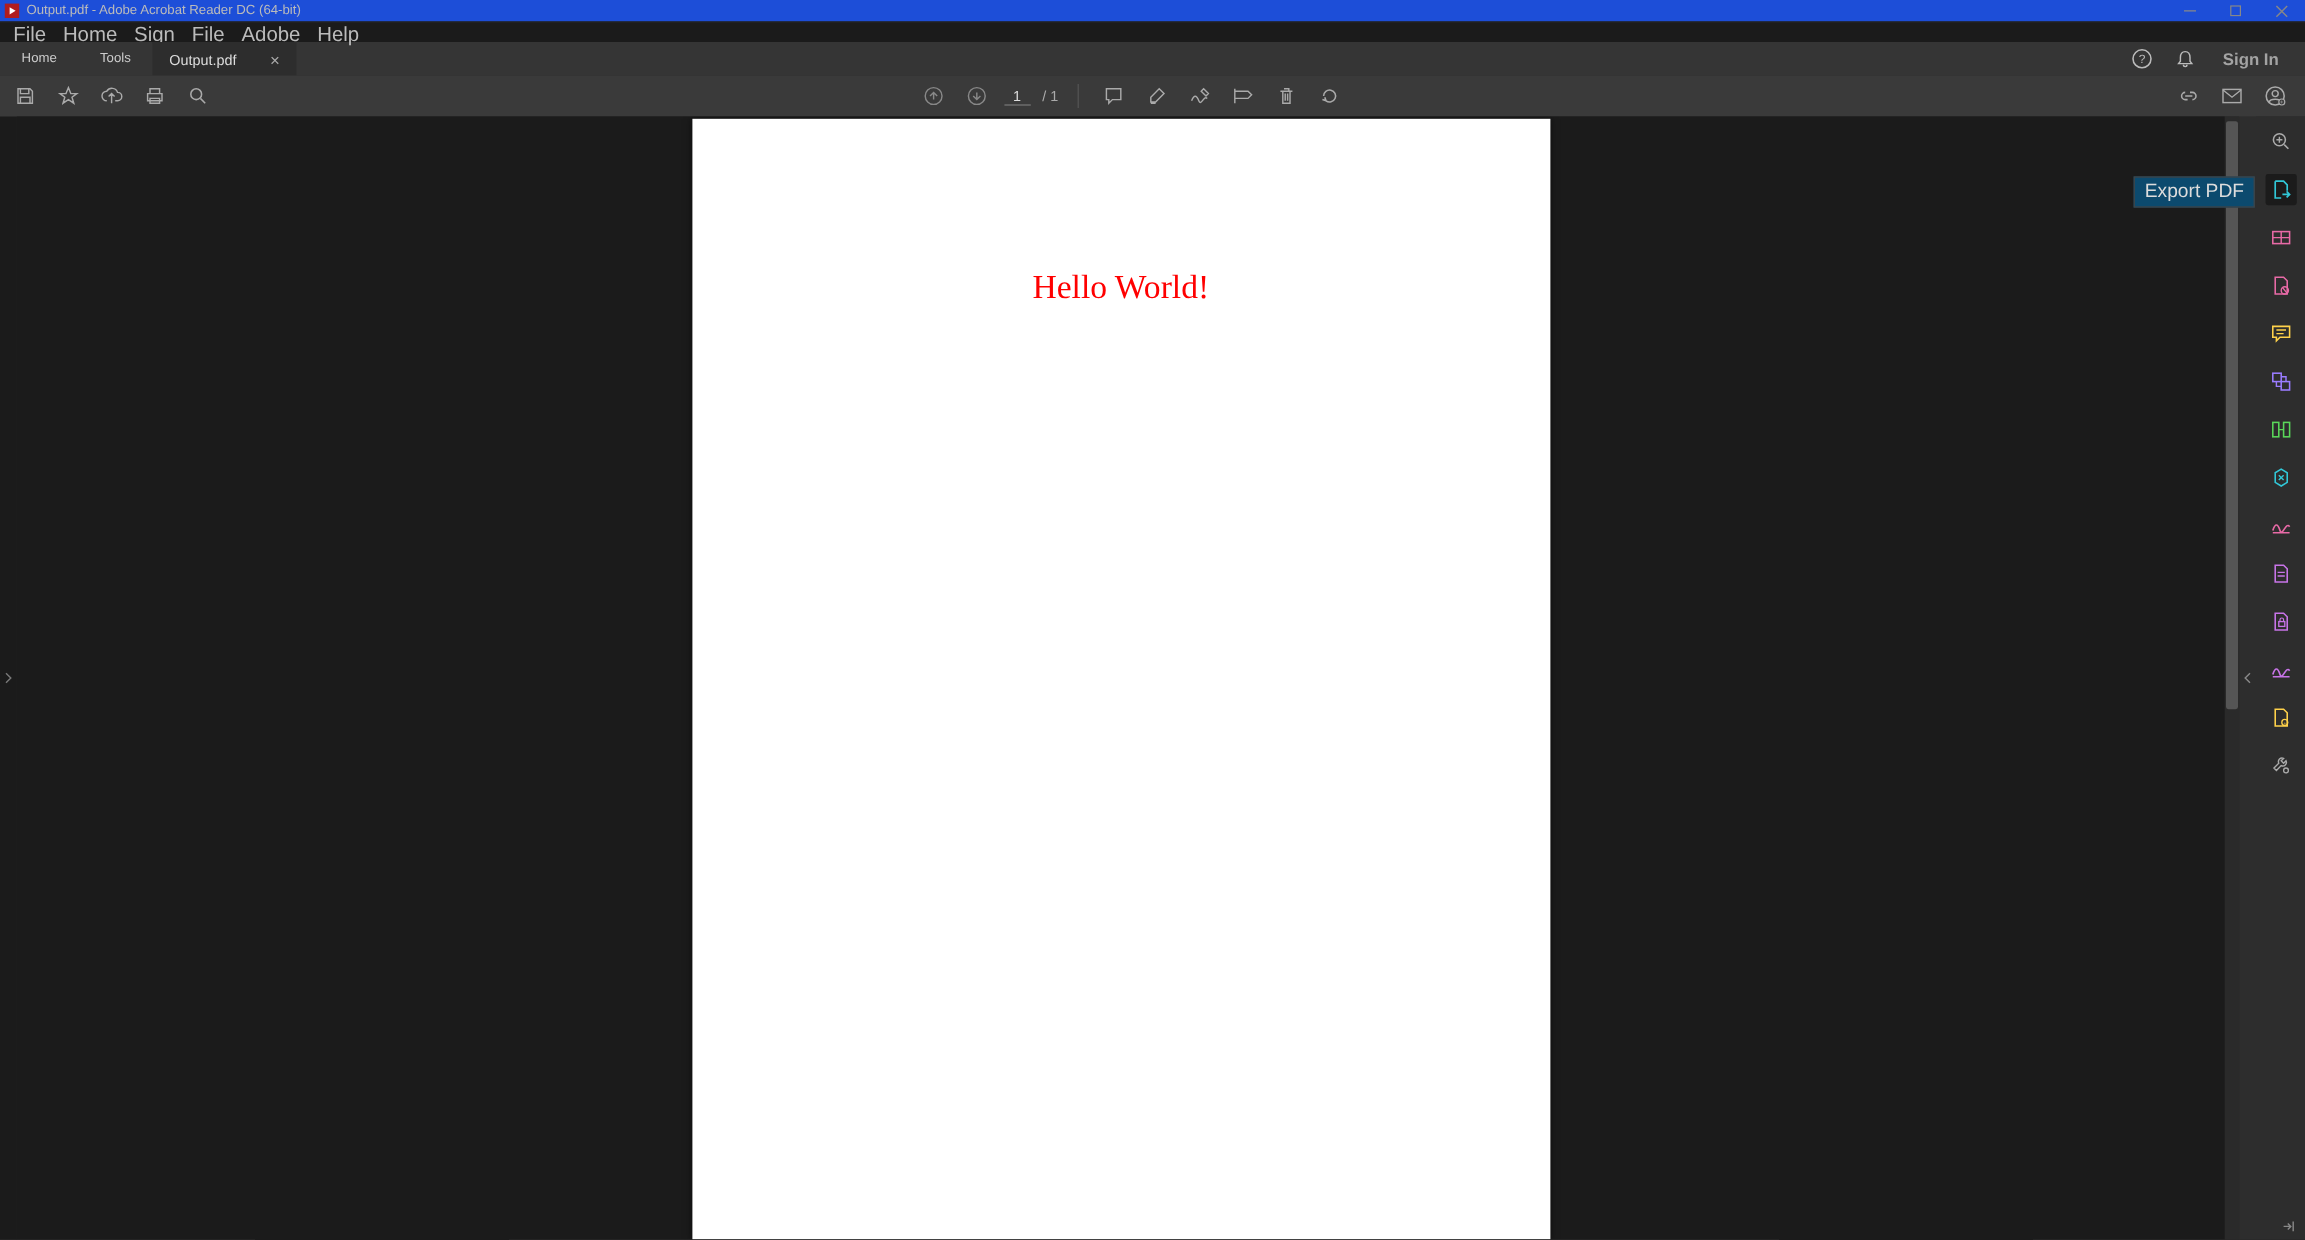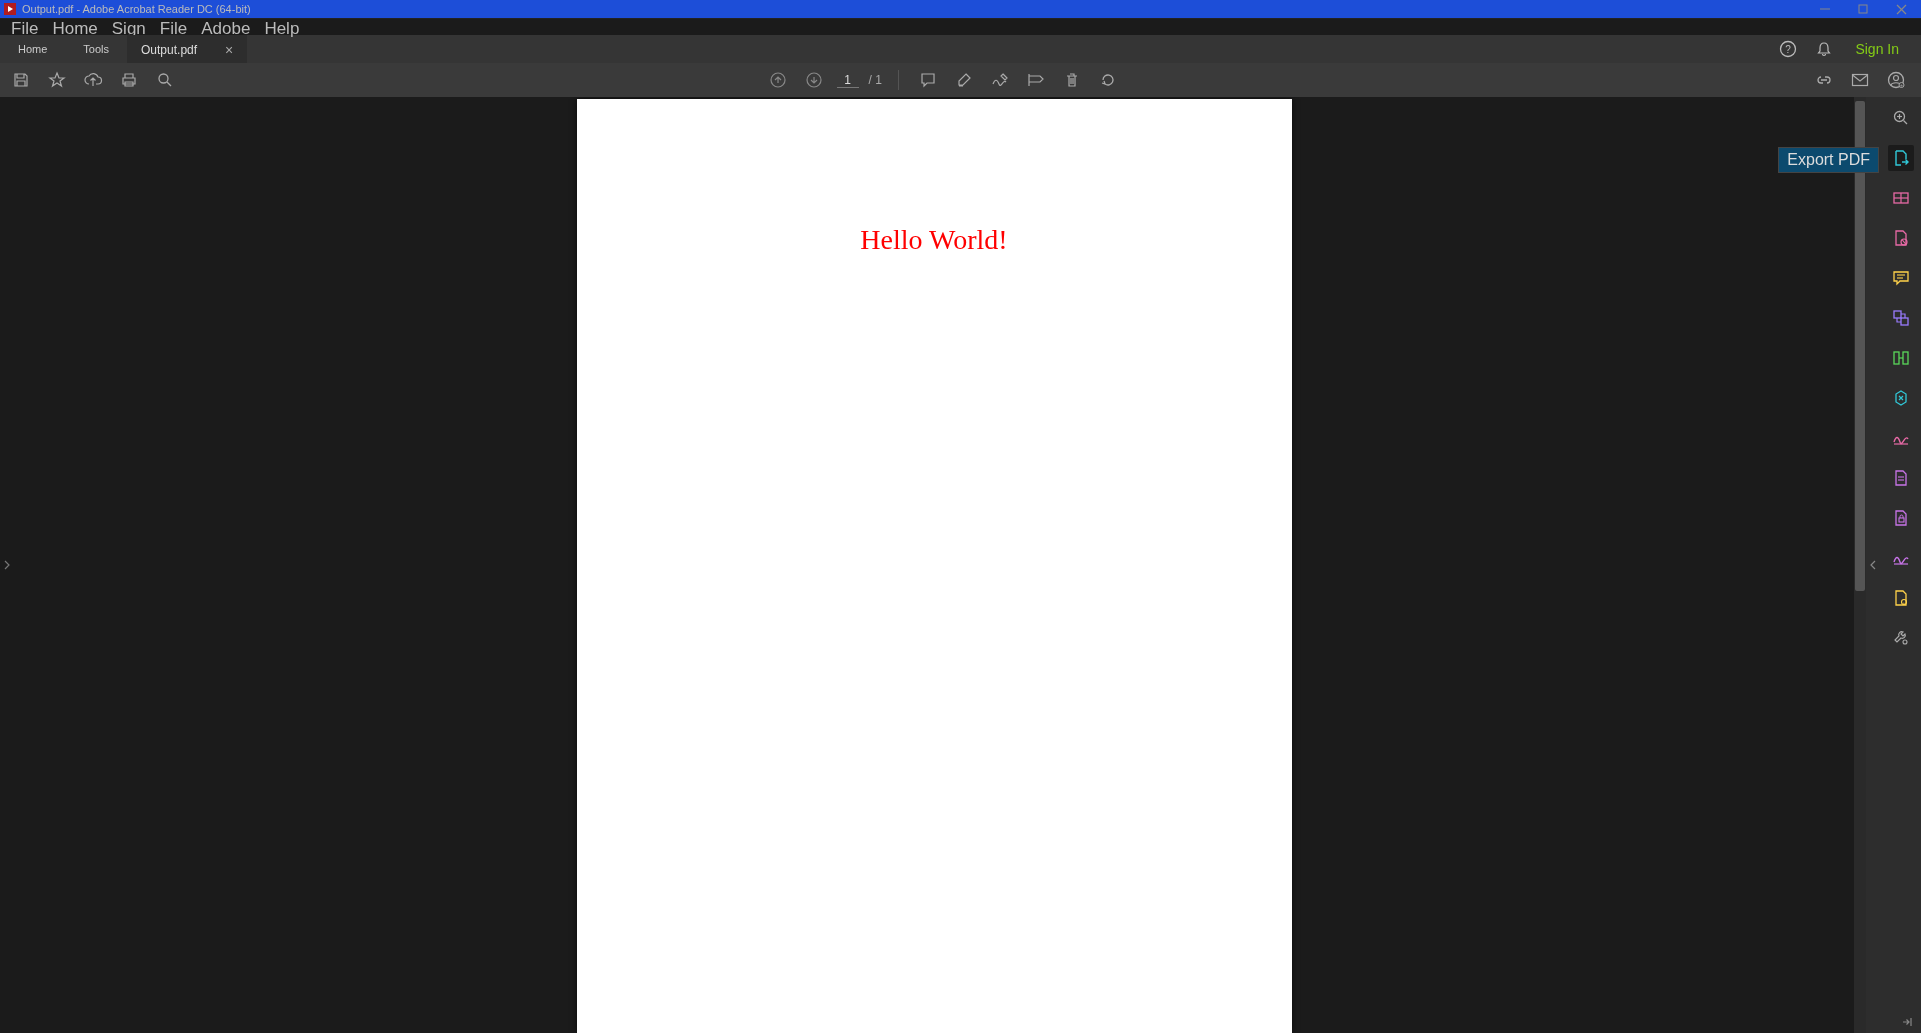--- a/index.html
+++ b/index.html
@@ -18,21 +18,21 @@
 .menubar .menu-item { padding: 0 7px; cursor: pointer; }
 
 
 .tabrow { height: 28px; background: #353535; display: flex; align-items: stretch; }
 .tabrow .home, .tabrow .tools { padding: 0 18px; display: flex; align-items: center; font-size: 11px; color: #ccc; cursor: pointer; }
 .tabrow .doc-tab { background: #2d2d2d; padding: 0 14px; display: flex; align-items: center; font-size: 12px; color: #ddd; gap: 28px; border-top: 1px solid #2d2d2d; }
 .tabrow .close-x { color: #aaa; font-size: 14px; cursor: pointer; }
 .tabrow .spacer { flex: 1; }
 .tabrow .right { display: flex; align-items: center; gap: 14px; padding-right: 16px; }
 .tabrow .icon-btn { width: 22px; height: 22px; display: flex; align-items: center; justify-content: center; cursor: pointer; color: #bbb; }
-.tabrow .signin { font-size: 14px; font-weight: 400; color: #84cc16; cursor: pointer; padding: 0 6px; }
+.tabrow .signin { font-size: 14px; font-weight: 700; color: #a3a3a3; cursor: pointer; padding: 0 6px; }
 
 
 .toolbar { height: 34px; background: #3a3a3a; display: flex; align-items: center; padding: 0 8px; }
 .toolbar .group { display: flex; align-items: center; gap: 10px; }
 .toolbar .icon-btn { width: 26px; height: 26px; display: flex; align-items: center; justify-content: center; cursor: pointer; color: #aaa; border-radius: 2px; }
 .toolbar .center { position: absolute; left: 50%; transform: translateX(-55%); display: flex; align-items: center; gap: 10px; }
 .toolbar .page-input { width: 22px; background: transparent; border: none; border-bottom: 1px solid #777; color: #ddd; text-align: center; font-size: 12px; }
 .toolbar .page-total { font-size: 12px; color: #aaa; }
 .toolbar .sep { width: 1px; height: 20px; background: #555; margin: 0 6px; }
 .toolbar { position: relative; }

